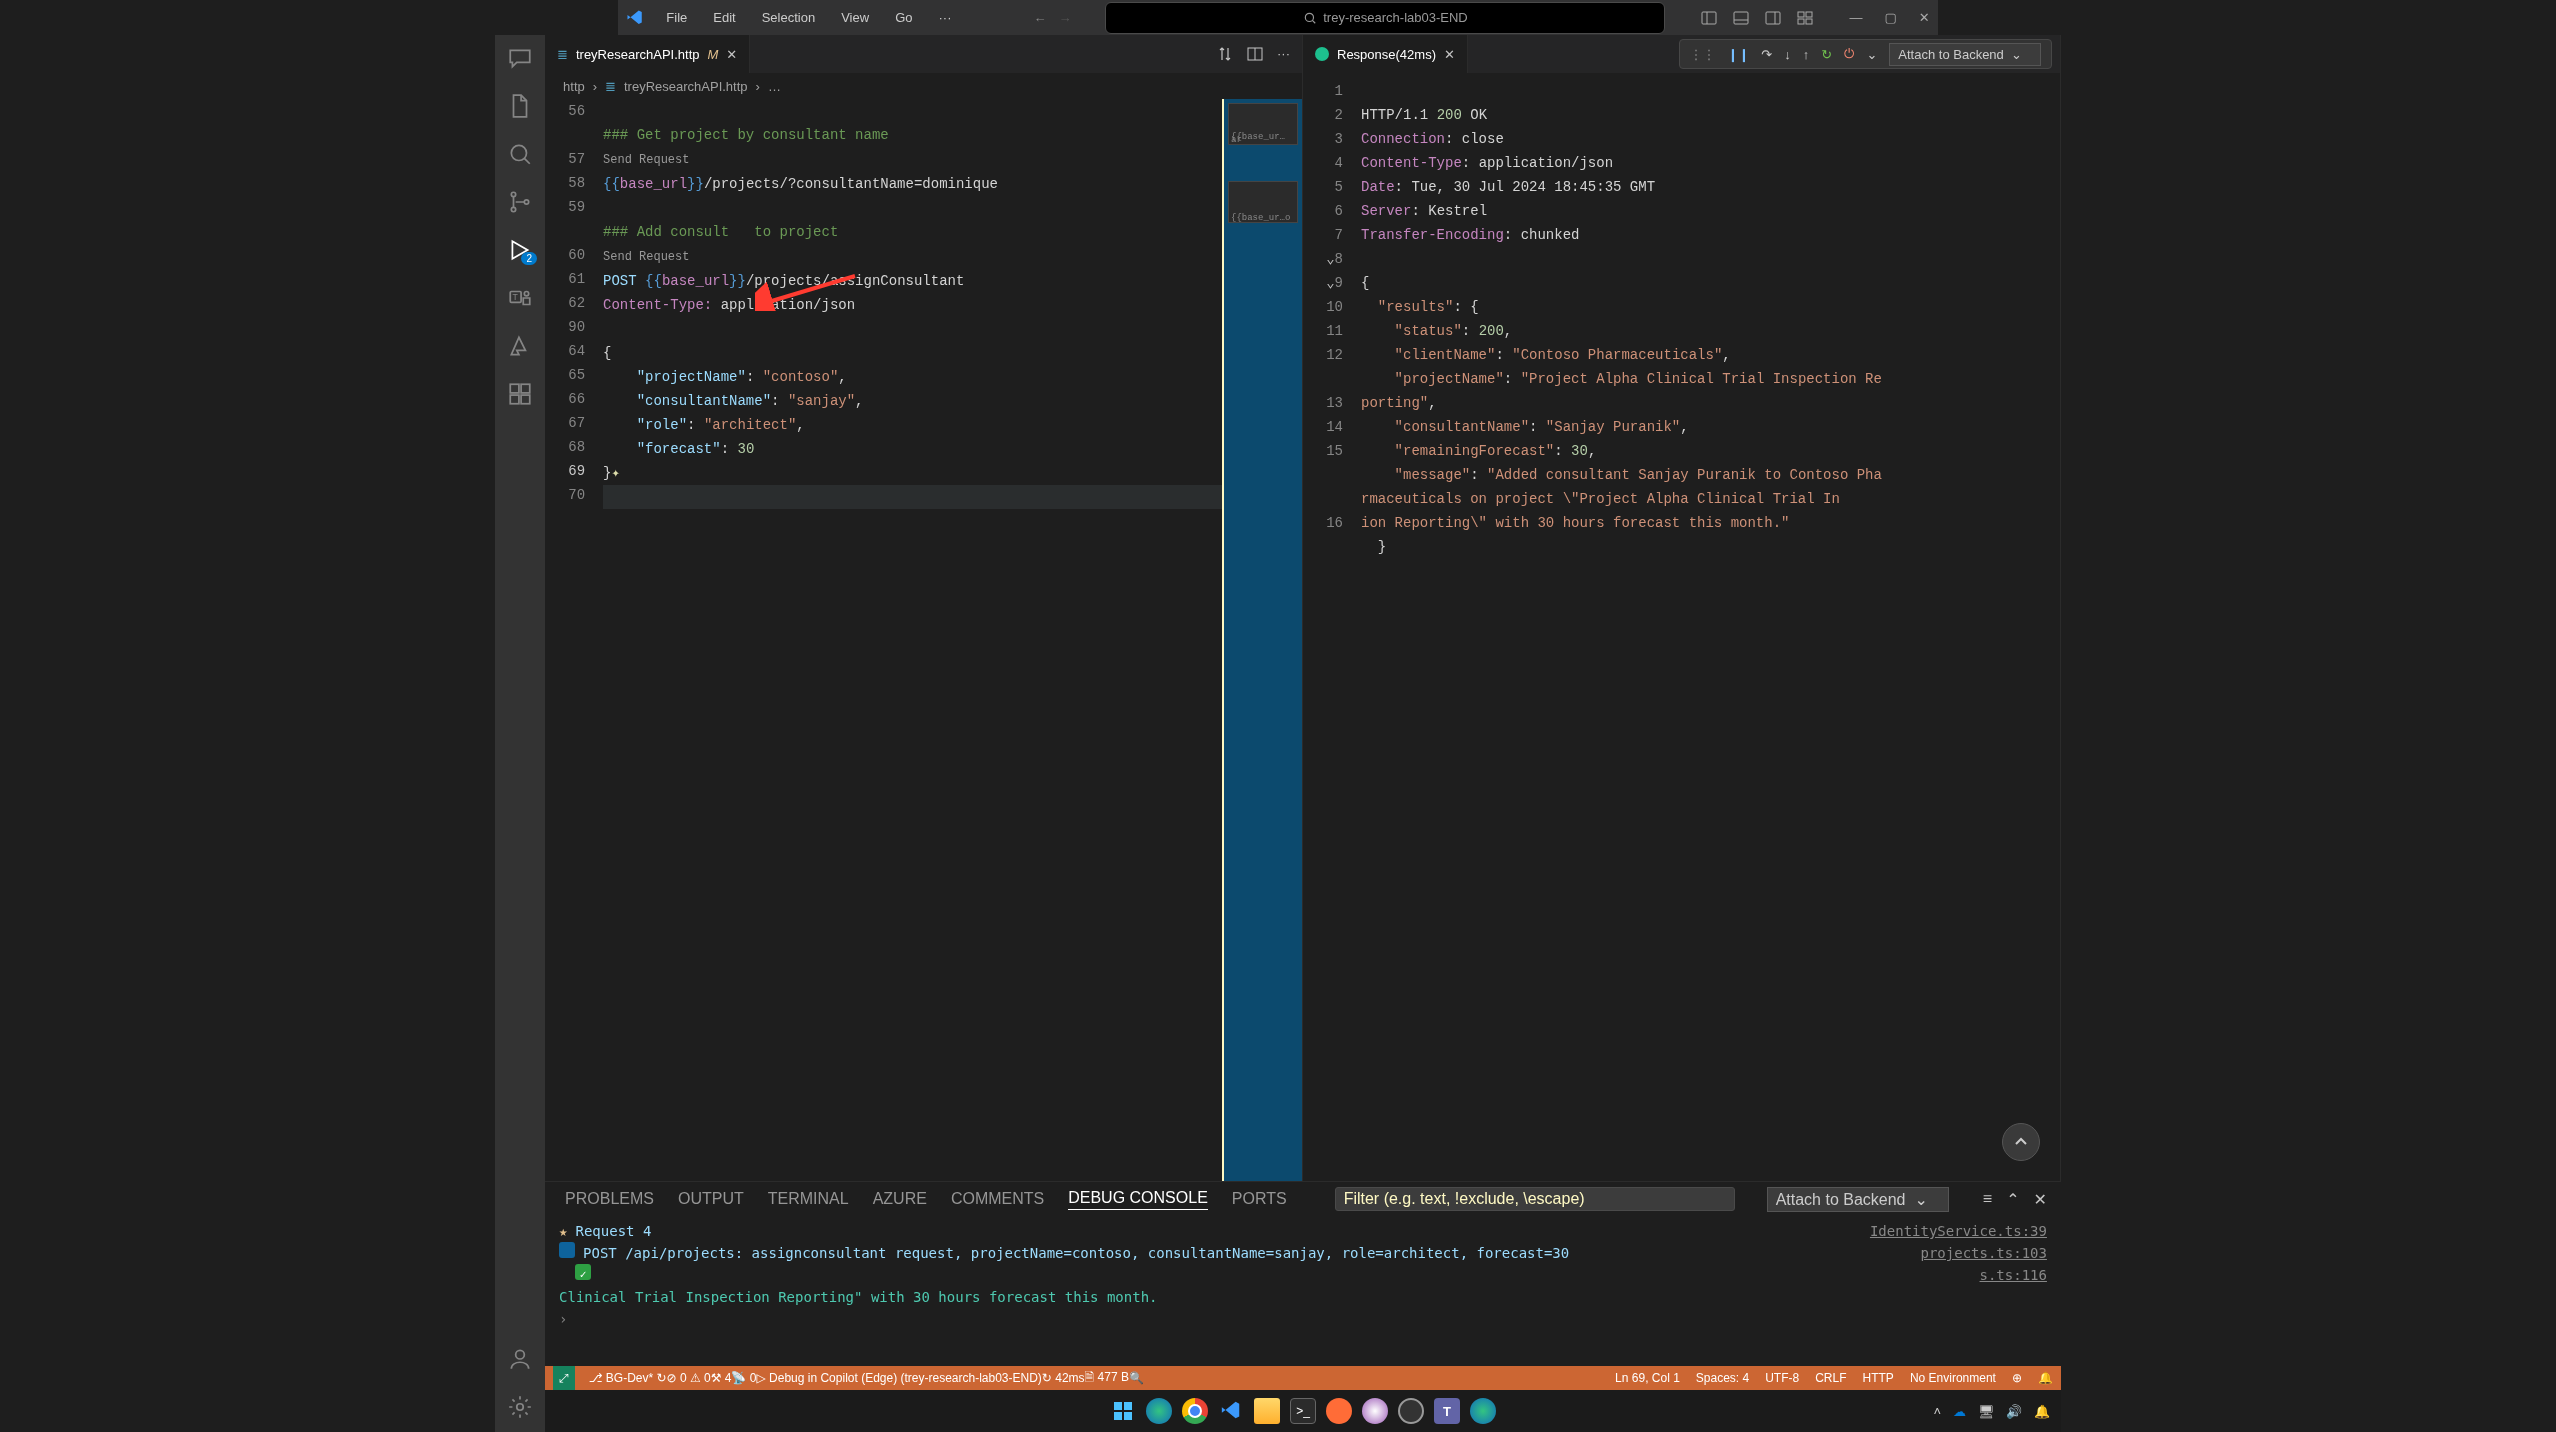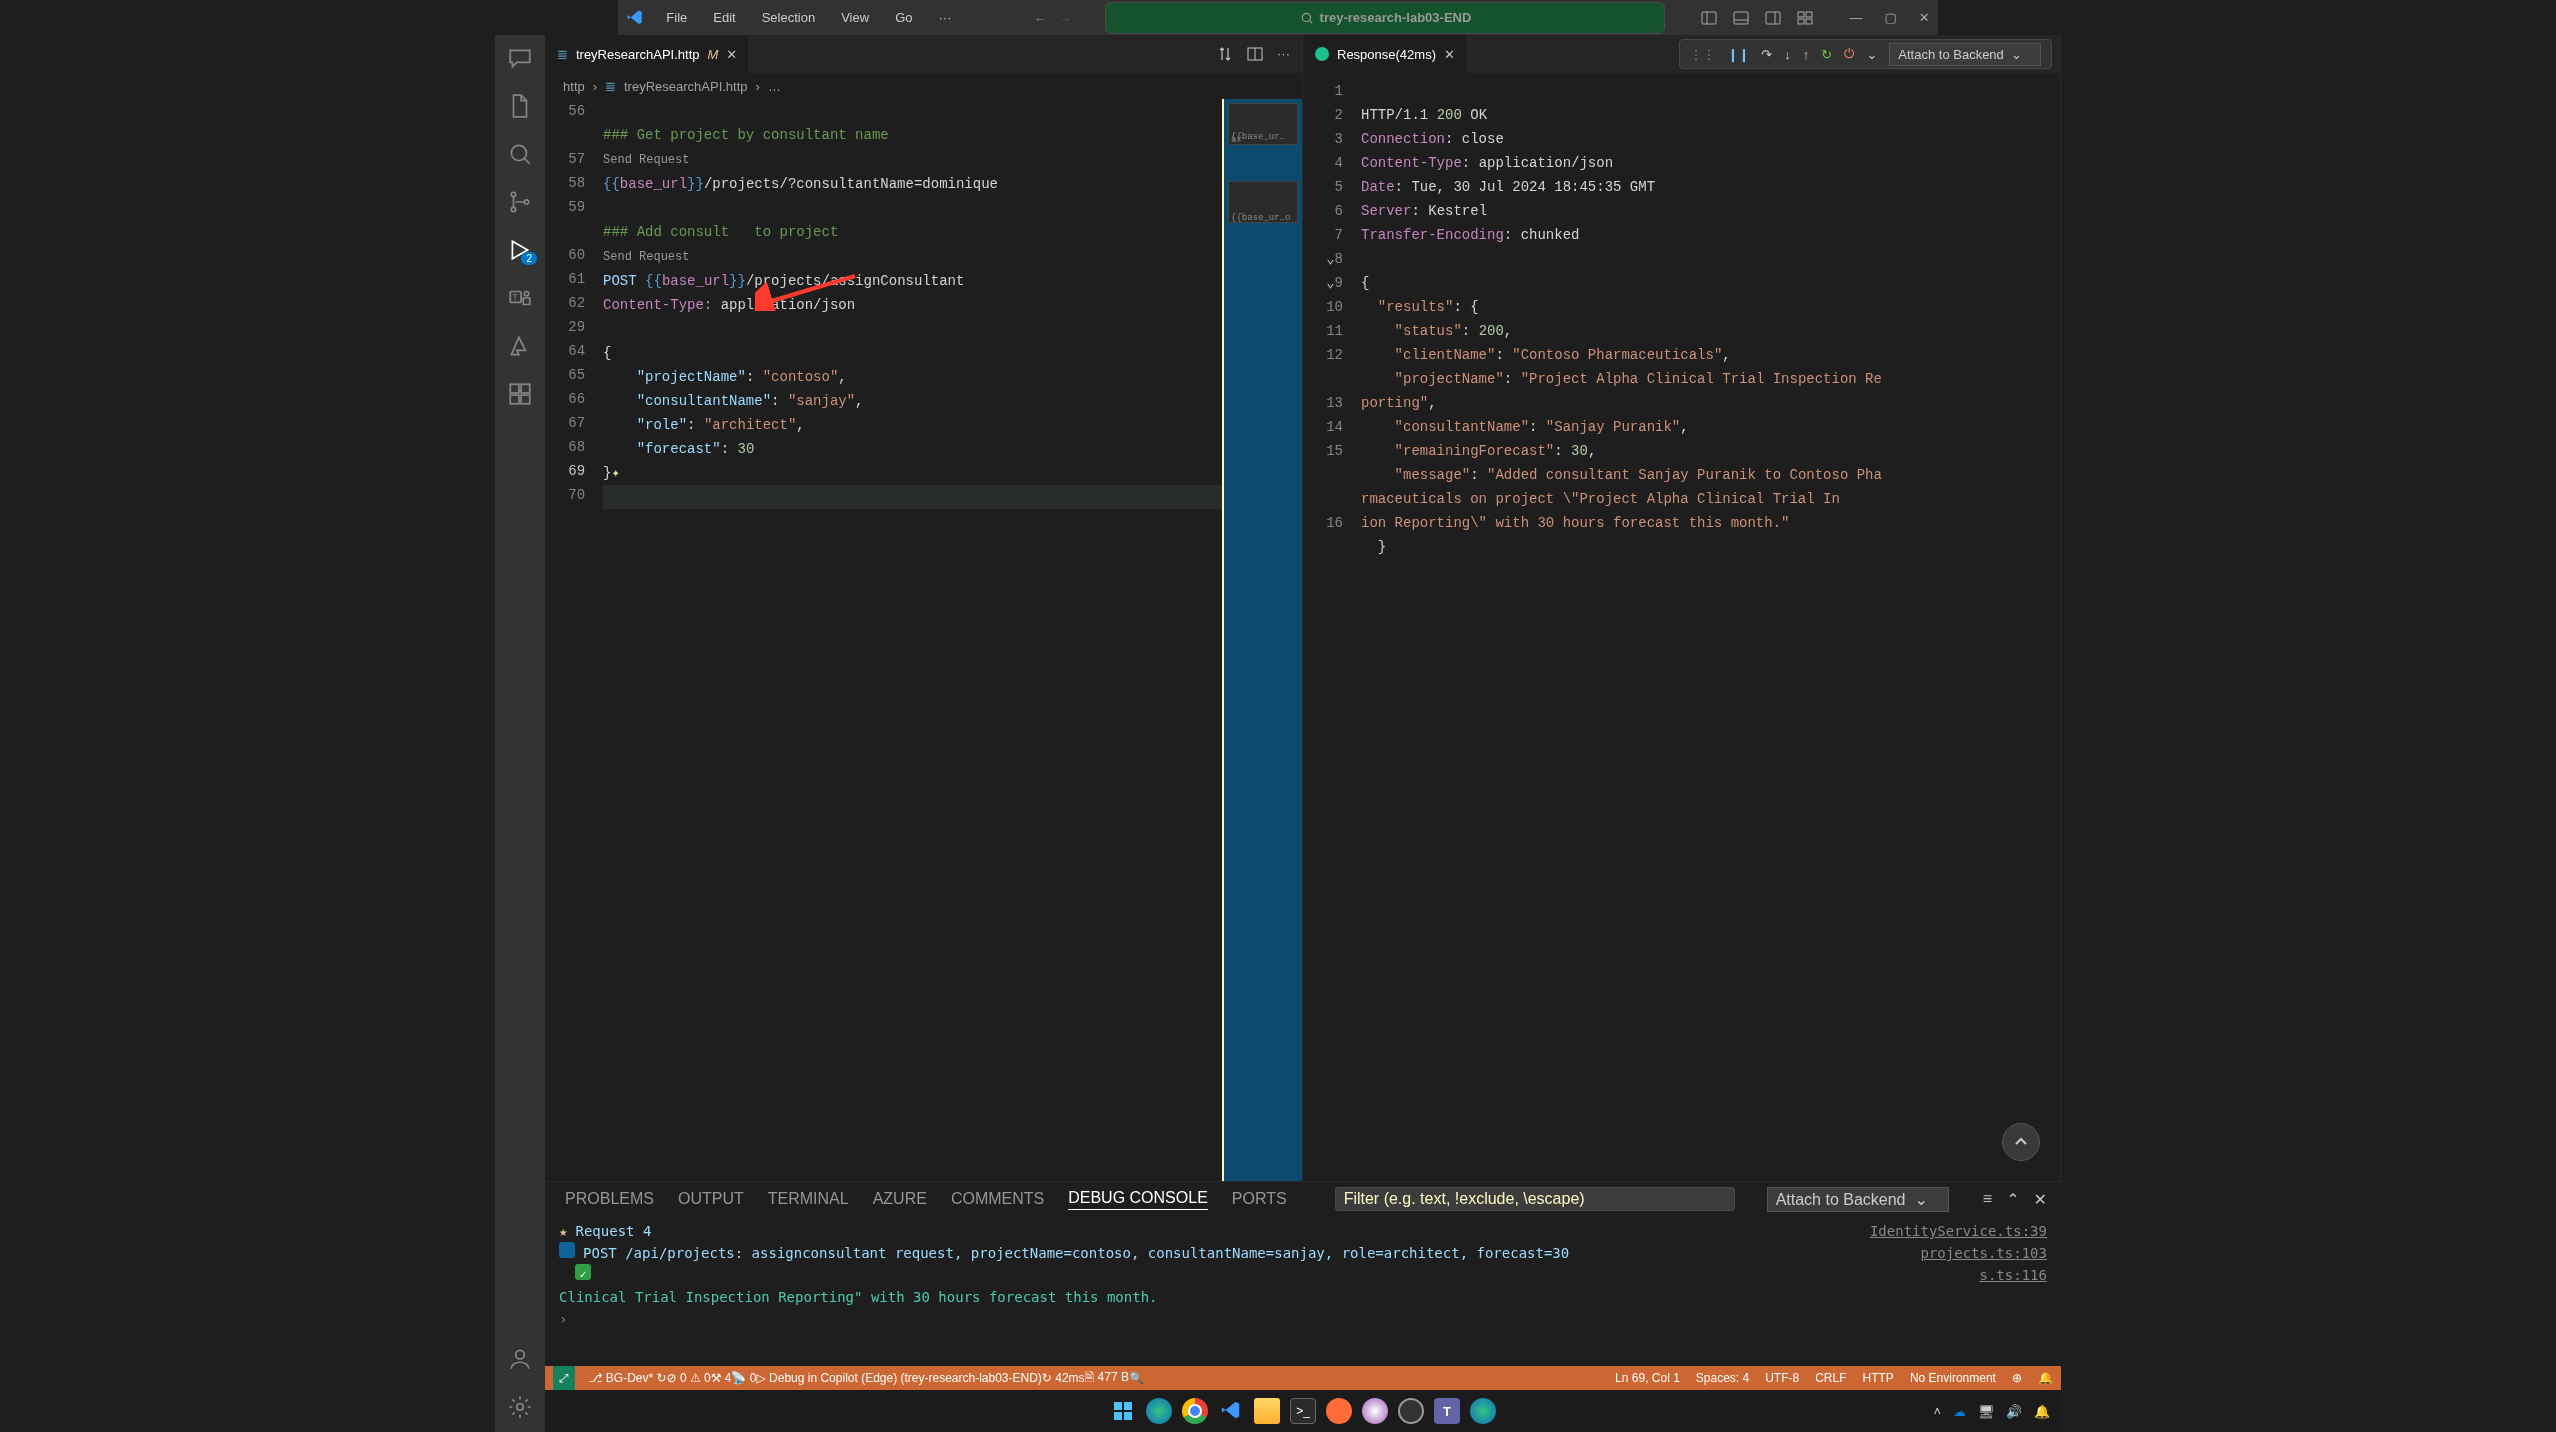--- a/index.html
+++ b/index.html
@@ -18,24 +18,24 @@
 
 .titlebar {
   display: flex; align-items: center; height: 35px;
   background: #323233; padding: 0 8px; gap: 18px;
   color: #cccccc; font-size: 13px;
 }
 .titlebar .logo { width: 18px; height: 18px; }
 .titlebar .menu-item { cursor: default; padding: 4px 4px; }
 .titlebar .nav-arrows { display: flex; gap: 12px; margin-left: 60px; color: #888; }
 .titlebar .search {
-  flex: 0 0 560px; height: 32px; background: #14532d;
+  flex: 0 0 560px; height: 32px; background: #000000;
   border: 1px solid #4a4a4a; border-radius: 6px;
   display: flex; align-items: center; justify-content: center;
-  color: #999; gap: 6px; margin-left: 16px; font-weight: bold;
+  color: #999; gap: 6px; margin-left: 16px;
 }
 .titlebar .spacer { flex: 1; }
 .titlebar .layout-icons { display: flex; gap: 16px; color: #aaa; }
 .titlebar .window-controls { display: flex; gap: 22px; margin-left: 18px; color: #aaa; }
 
 
 .body { flex: 1; display: flex; min-height: 0; }
 
 
 .activitybar {
@@ -359,21 +359,21 @@
             <div class="gutter">
 <div>56</div>
 <div>&nbsp;</div>
 <div>57</div>
 <div>58</div>
 <div>59</div>
 <div>&nbsp;</div>
 <div>60</div>
 <div>61</div>
 <div>62</div>
-<div>29</div>
+<div>90</div>
 <div>64</div>
 <div>65</div>
 <div>66</div>
 <div>67</div>
 <div>68</div>
 <div style="color:#c6c6c6">69</div>
 <div>70</div>
             </div>
             <div class="code-content">
 <span class="comment">### Get project by consultant name</span>

